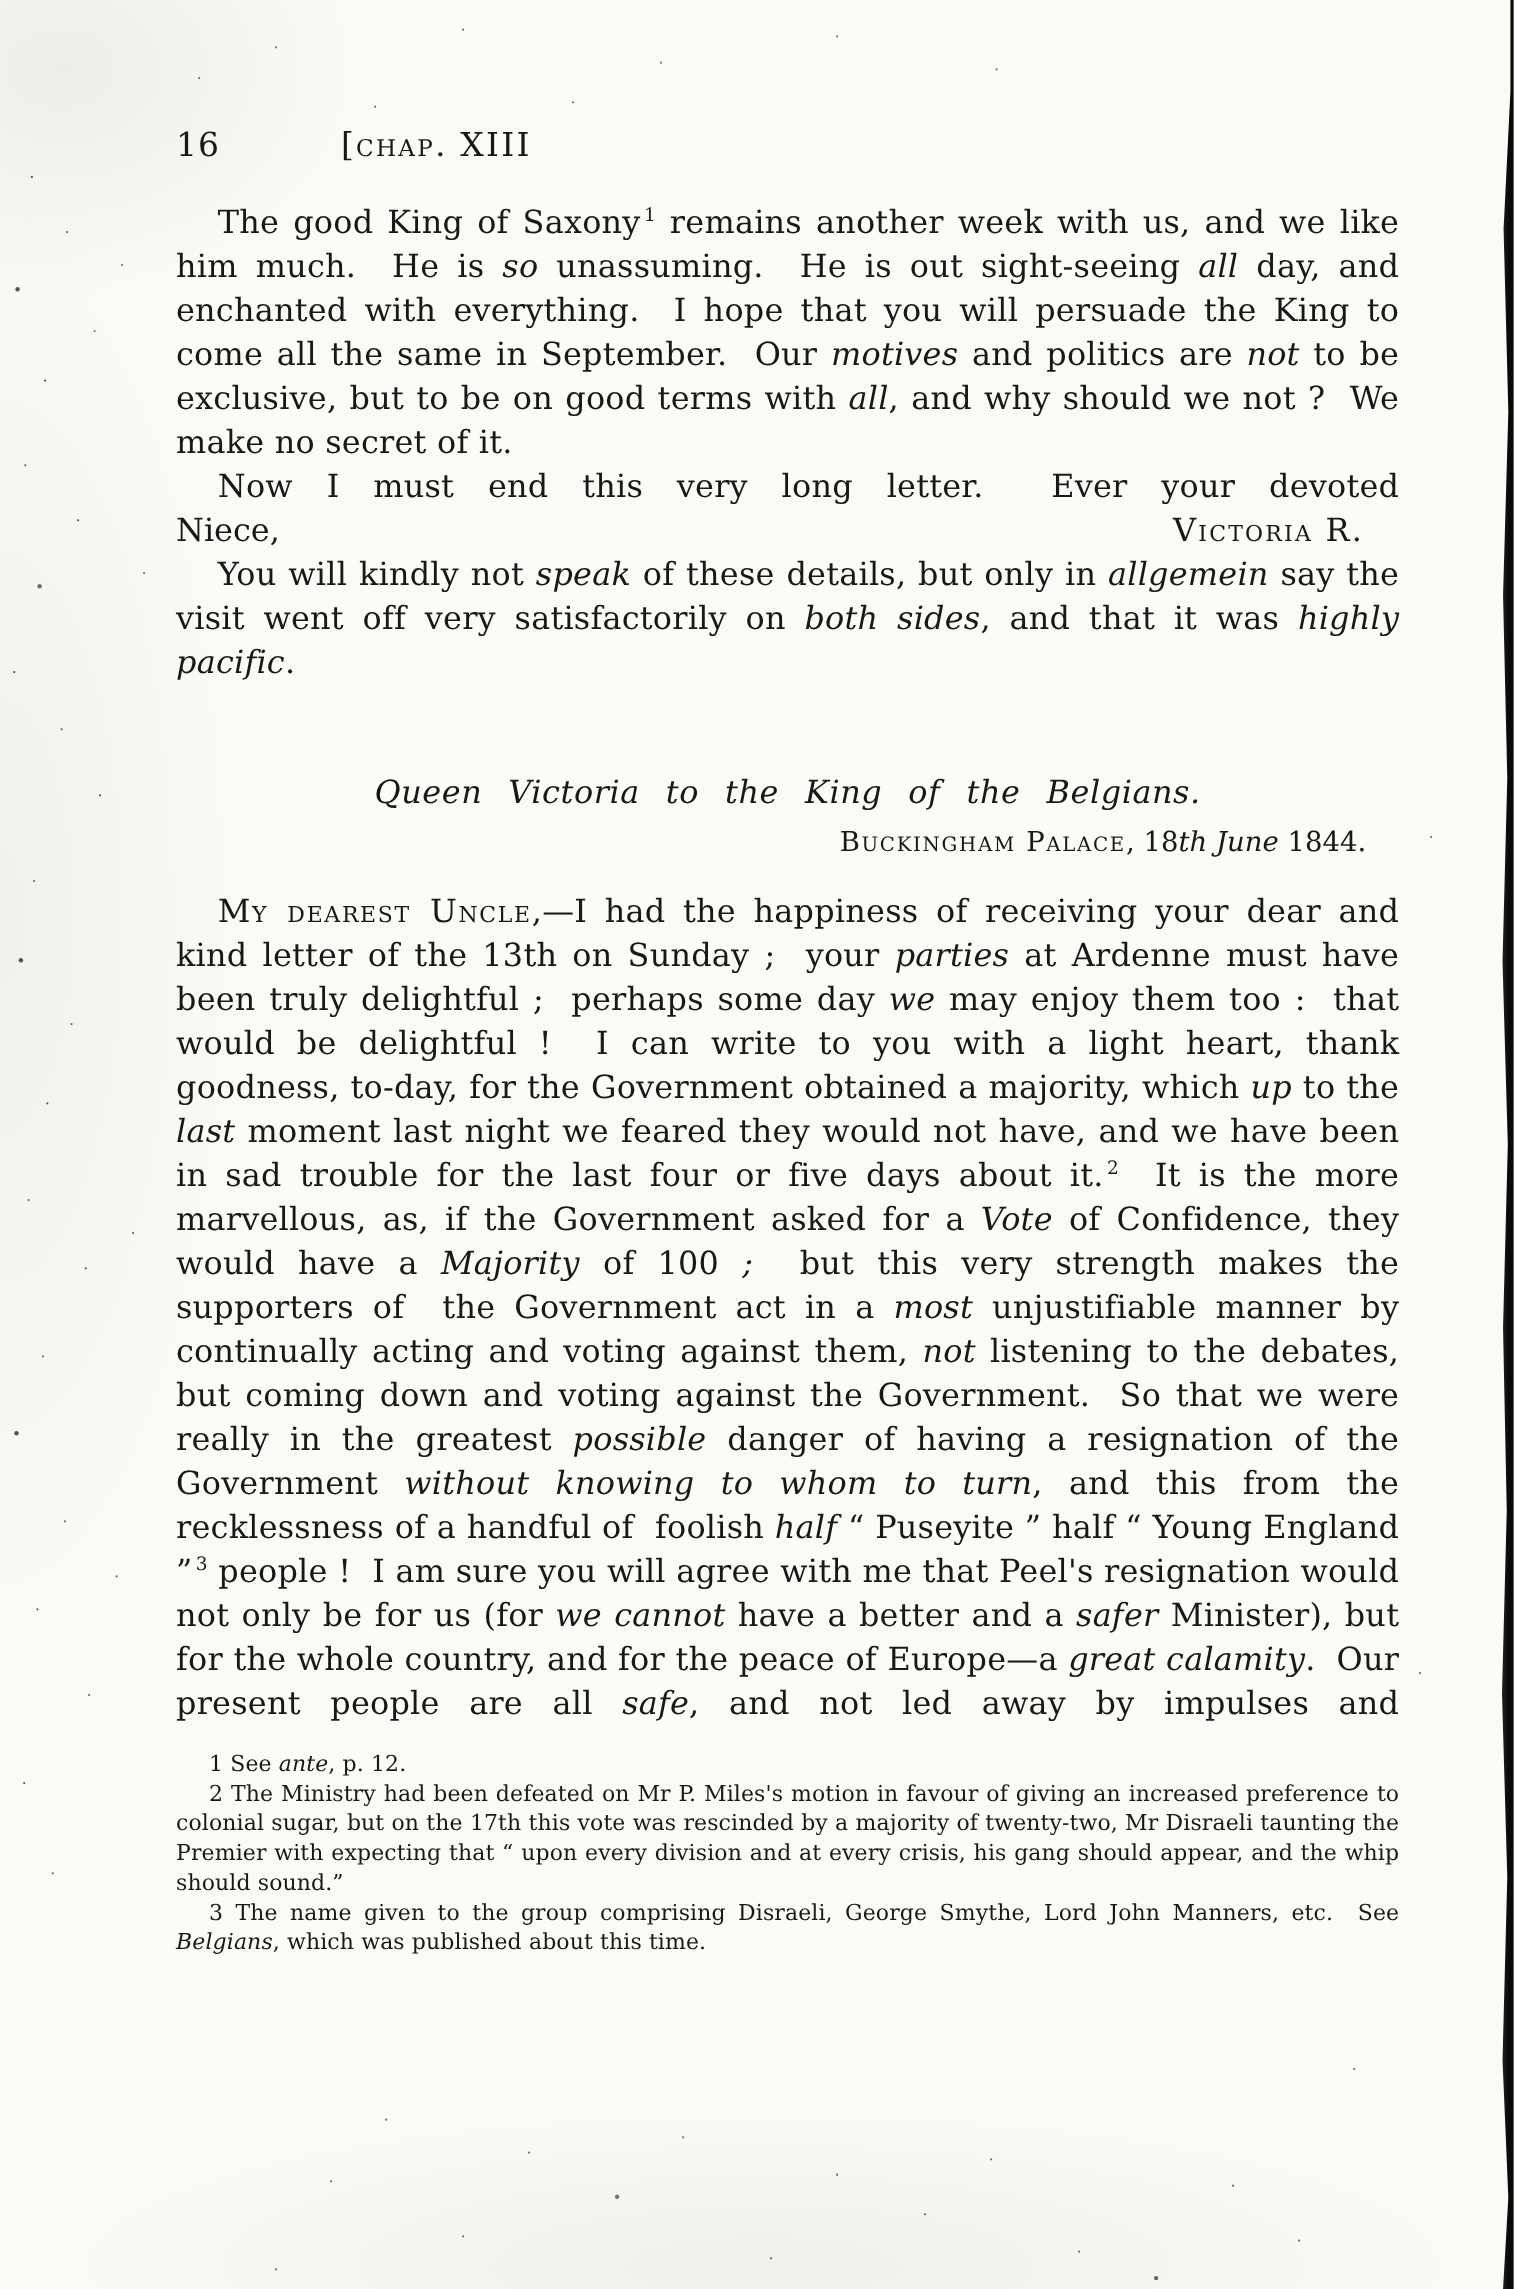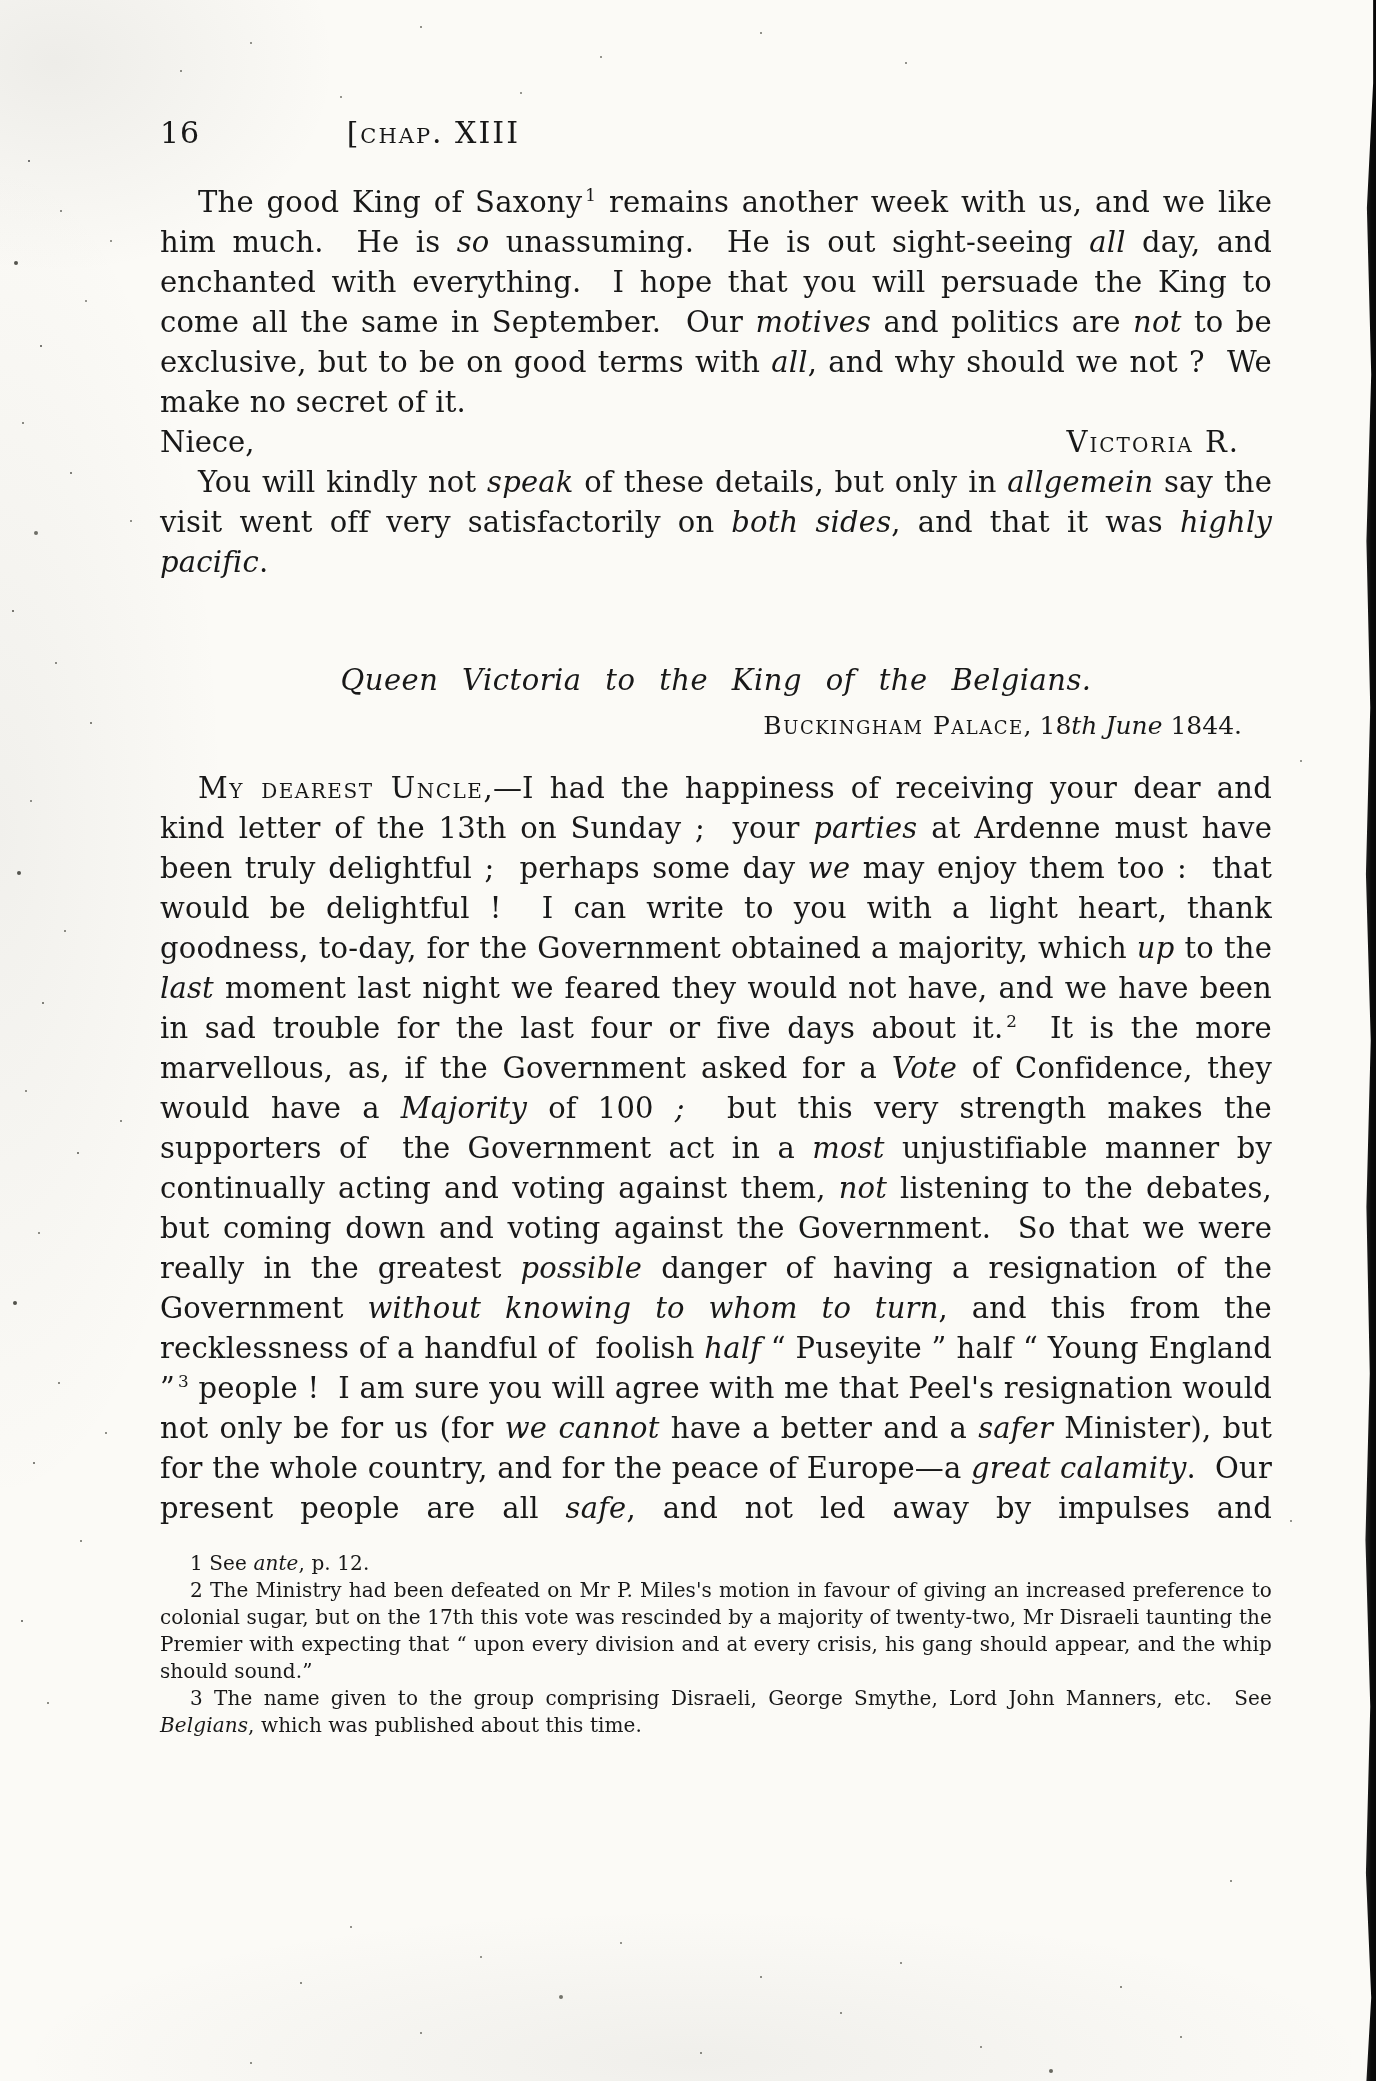--- a/index.html
+++ b/index.html
@@ -57,21 +57,21 @@
   }
   .header {
     display: flex;
     align-items: baseline;
     line-height: 42px;
     margin-bottom: 28px;
     font-size: 30px;
   }
   .page-num { width: 150px; letter-spacing: 1px; }
   .running-title { flex: 1; text-align: center; letter-spacing: 4px; word-spacing: 10px; }
-  .chap-marker { width: 210px; text-align: right; font-variant: small-caps; letter-spacing: 2px; }
+  .chap-marker { width: 210px; font-variant: small-caps; letter-spacing: 2px; }
   .para {
     margin: 0;
     font-size: 29px;
     line-height: 40px;
     text-align: justify;
     white-space: pre-wrap;
     letter-spacing: 0.2px;
   }
   .indent { text-indent: 38px; }
   .force-justify { text-align-last: justify; }
@@ -129,20 +129,21 @@
 
   <div class="content">
 
     <div class="header">
       <span class="page-num">16</span>
       <span class="chap-marker">[chap. XIII</span>
     </div>
 
     <p class="para indent"><span>The good King of Saxony</span><span class="seg-sup">1</span><span> remains another week with us, and we like him much.  He is </span><span class="seg-i">so</span><span> unassuming.  He is out sight-seeing </span><span class="seg-i">all</span><span> day, and enchanted with everything.  I hope that you will persuade the King to come all the same in September.  Our </span><span class="seg-i">motives</span><span> and politics are </span><span class="seg-i">not</span><span> to be exclusive, but to be on good terms with </span><span class="seg-i">all</span><span>, and why should we not ?  We make no secret of it.</span></p>
 
+    <p class="para indent force-justify"><span>Now I must end this very long letter.  Ever your devoted</span></p>
     <div class="sig-row">
       <span>Niece,</span>
       <span class="sig-name">Victoria R.</span>
     </div>
 
     <p class="para indent"><span>You will kindly not </span><span class="seg-i">speak</span><span> of these details, but only in </span><span class="seg-i">allgemein</span><span> say the visit went off very satisfactorily on </span><span class="seg-i">both sides</span><span>, and that it was </span><span class="seg-i">highly pacific</span><span>.</span></p>
 
     <h2 class="letter-heading">Queen Victoria to the King of the Belgians.</h2>
 
     <div class="dateline"><span class="seg-sc">Buckingham Palace</span><span>, 18</span><span class="seg-i">th</span><span> </span><span class="seg-i">June</span><span> 1844.</span></div>

